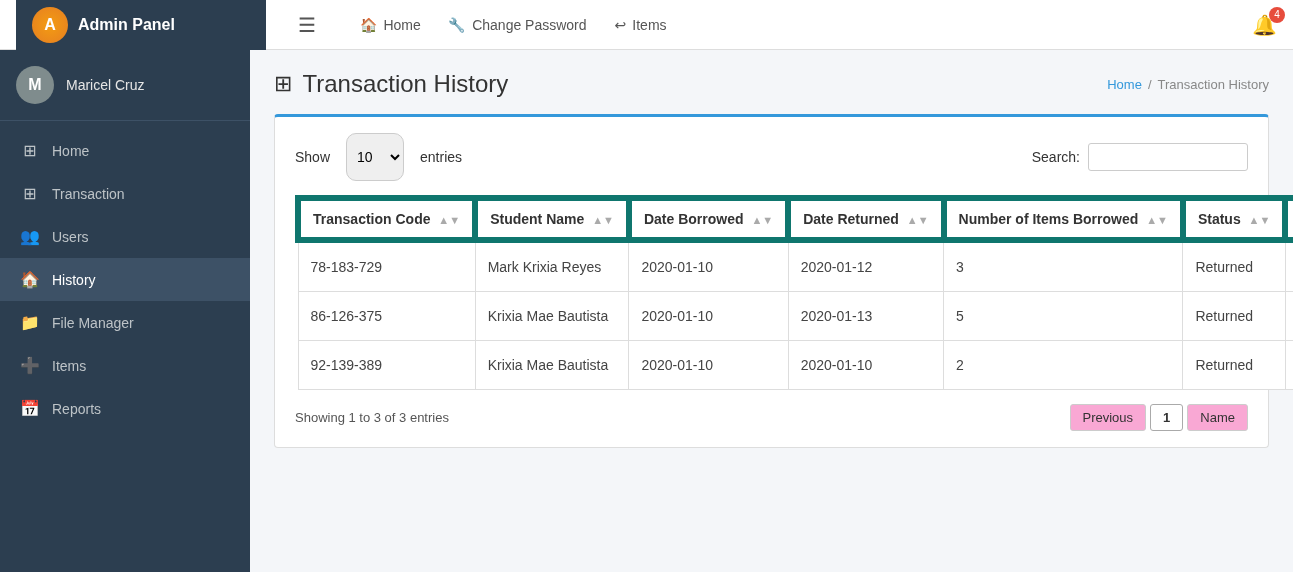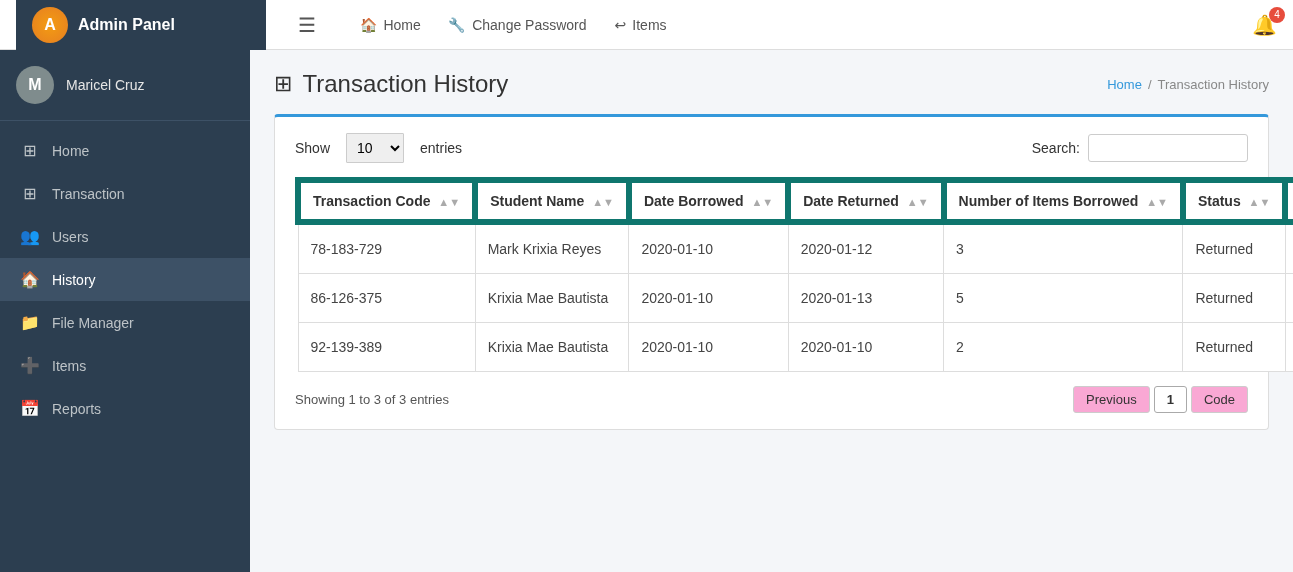--- a/index.html
+++ b/index.html
@@ -173,23 +173,23 @@
       margin-bottom: 14px;
     }
     .show-entries {
       display: flex;
       align-items: center;
       gap: 16px;
       font-size: 14px;
       color: #333;
     }
     .show-entries select {
-      padding: 5px 6px;
+      padding: 14px 6px;
       border: 1px solid #ccc;
-      border-radius: 1px;
+      border-radius: 10px;
       font-size: 14px;
     }
     .search-box {
       display: flex;
       align-items: center;
       gap: 8px;
       font-size: 14px;
       color: #333;
     }
     .search-box input {
@@ -436,19 +436,19 @@
       </td>
     </tr>
           </tbody>
       </table>
 
       <div class="table-footer">
         <span>Showing 1 to 3 of 3 entries</span>
         <div class="pagination">
           <button class="page-btn">Previous</button>
           <button class="page-btn active">1</button>
-          <button class="page-btn">Code</button>
+          <button class="page-btn">Name</button>
         </div>
       </div>
     </div>
 
   </main>
 </div>
 
 </body></html>

